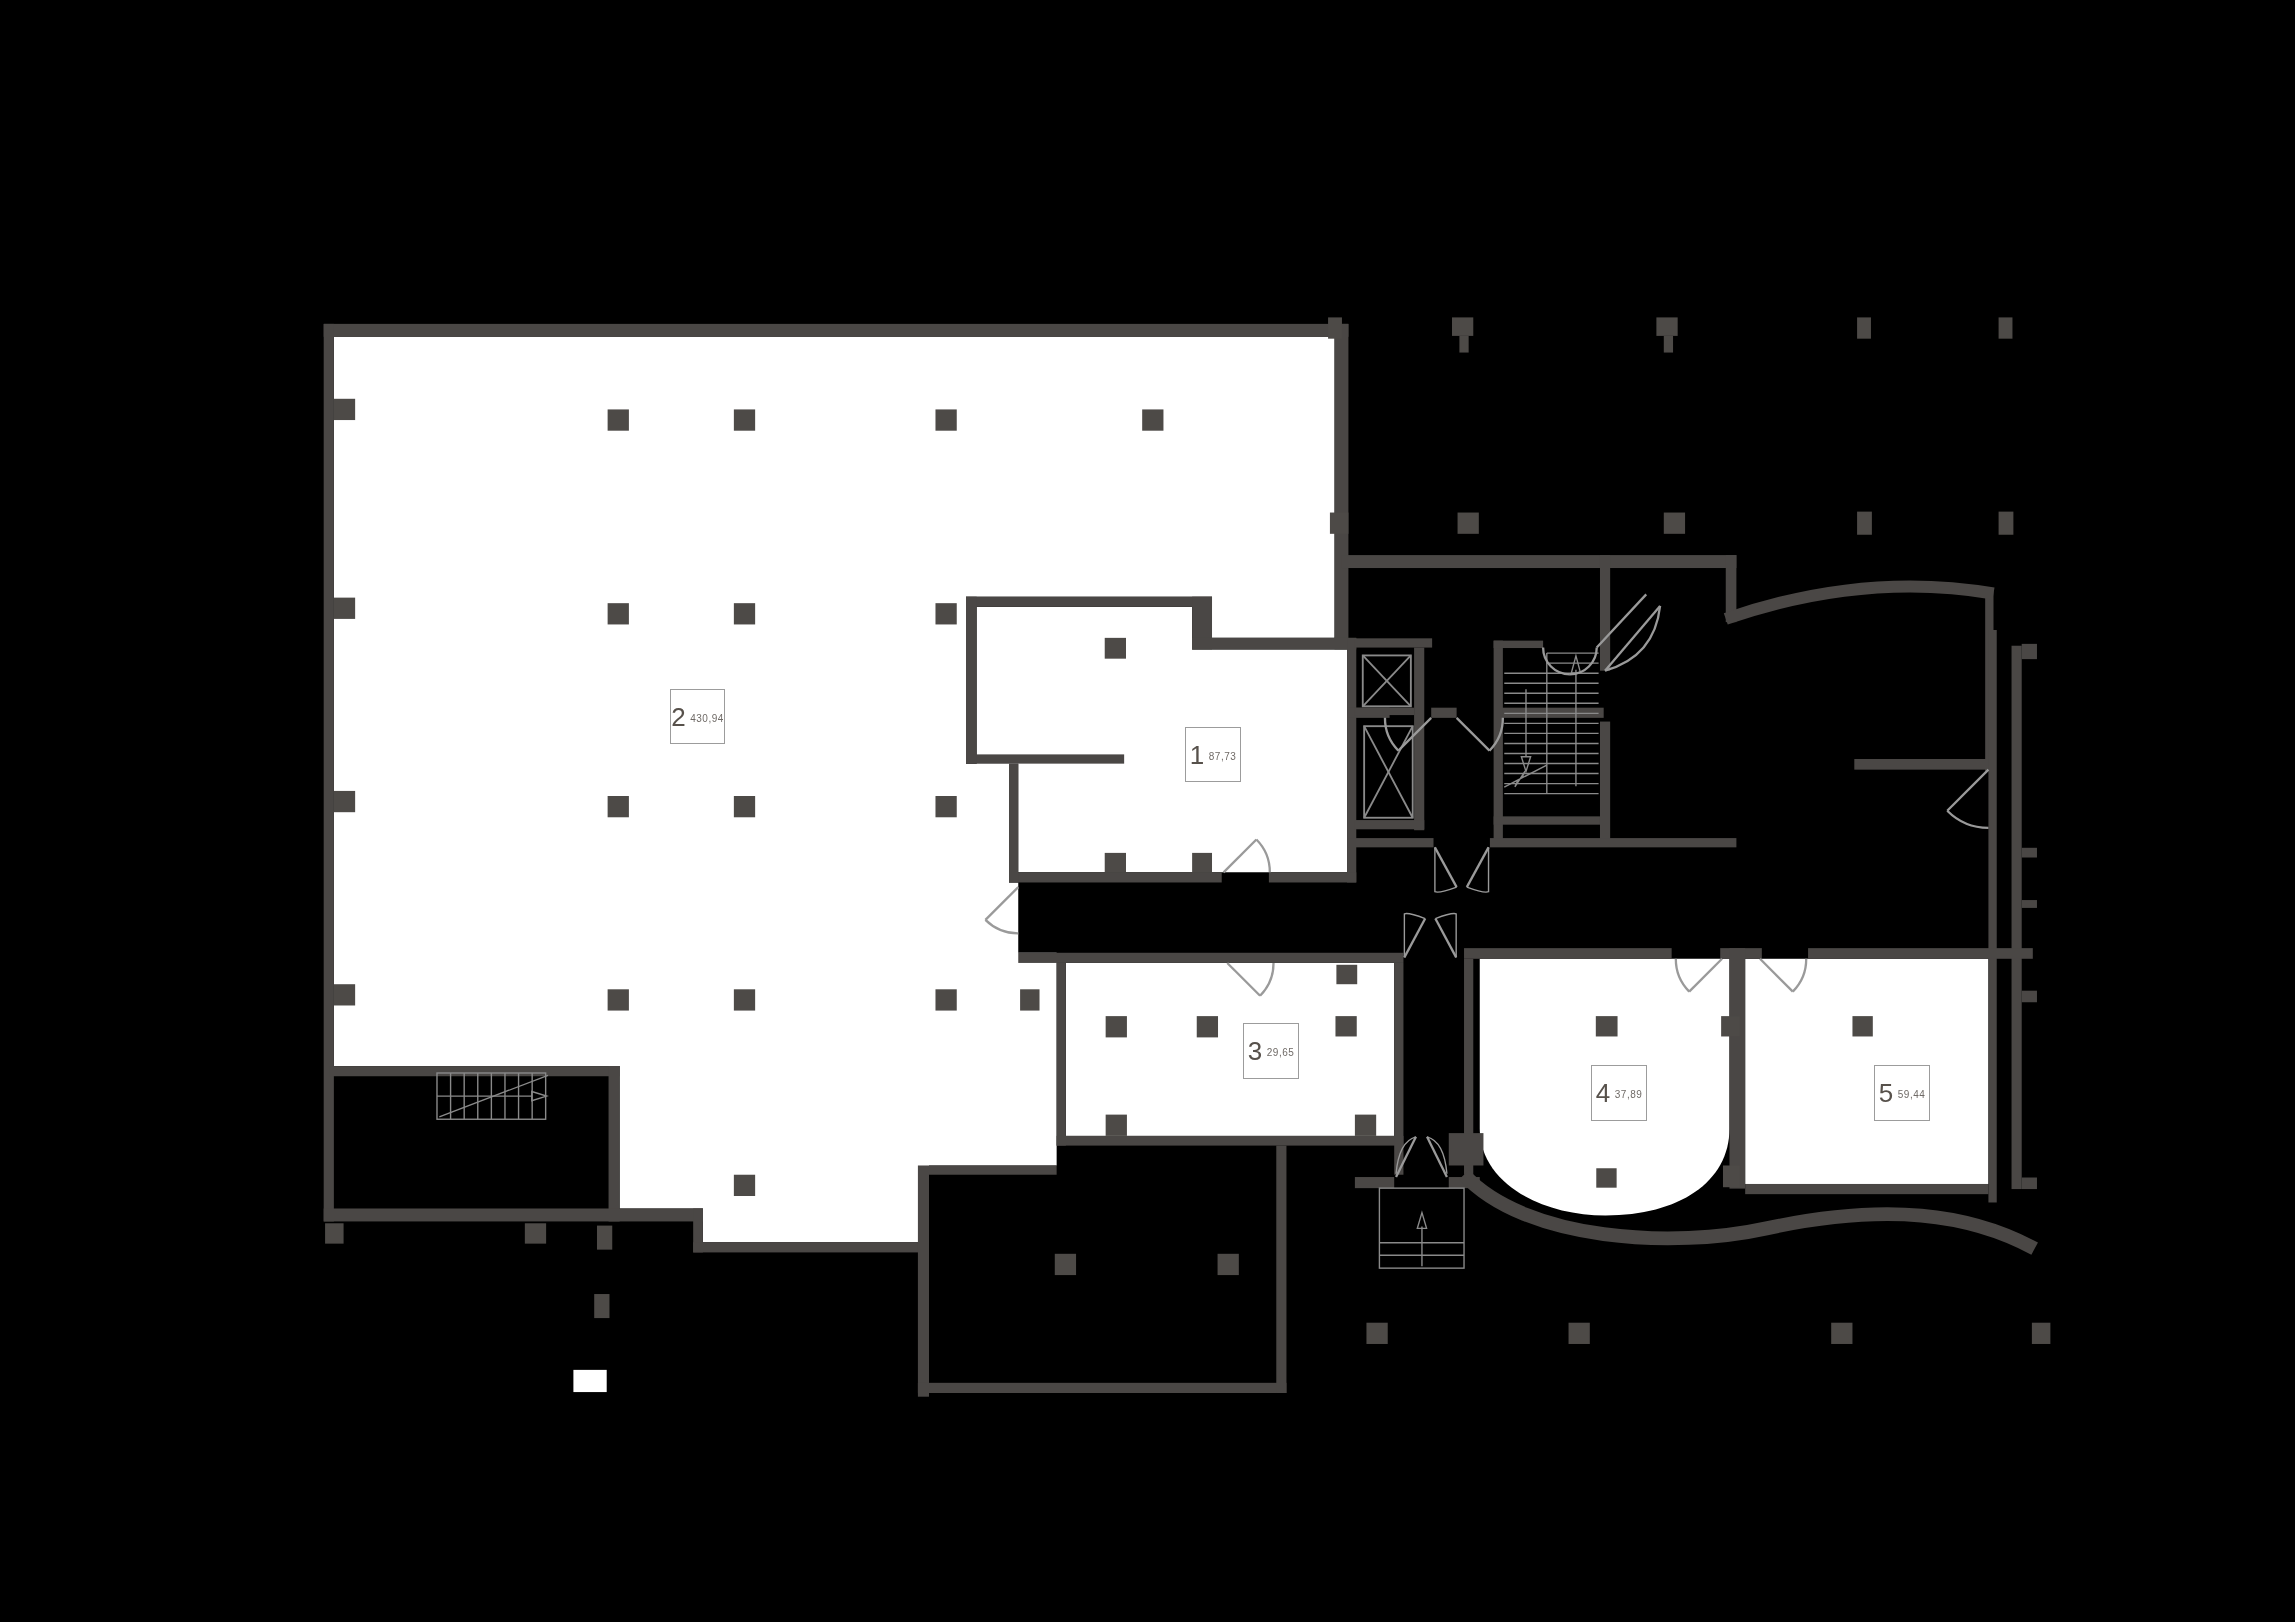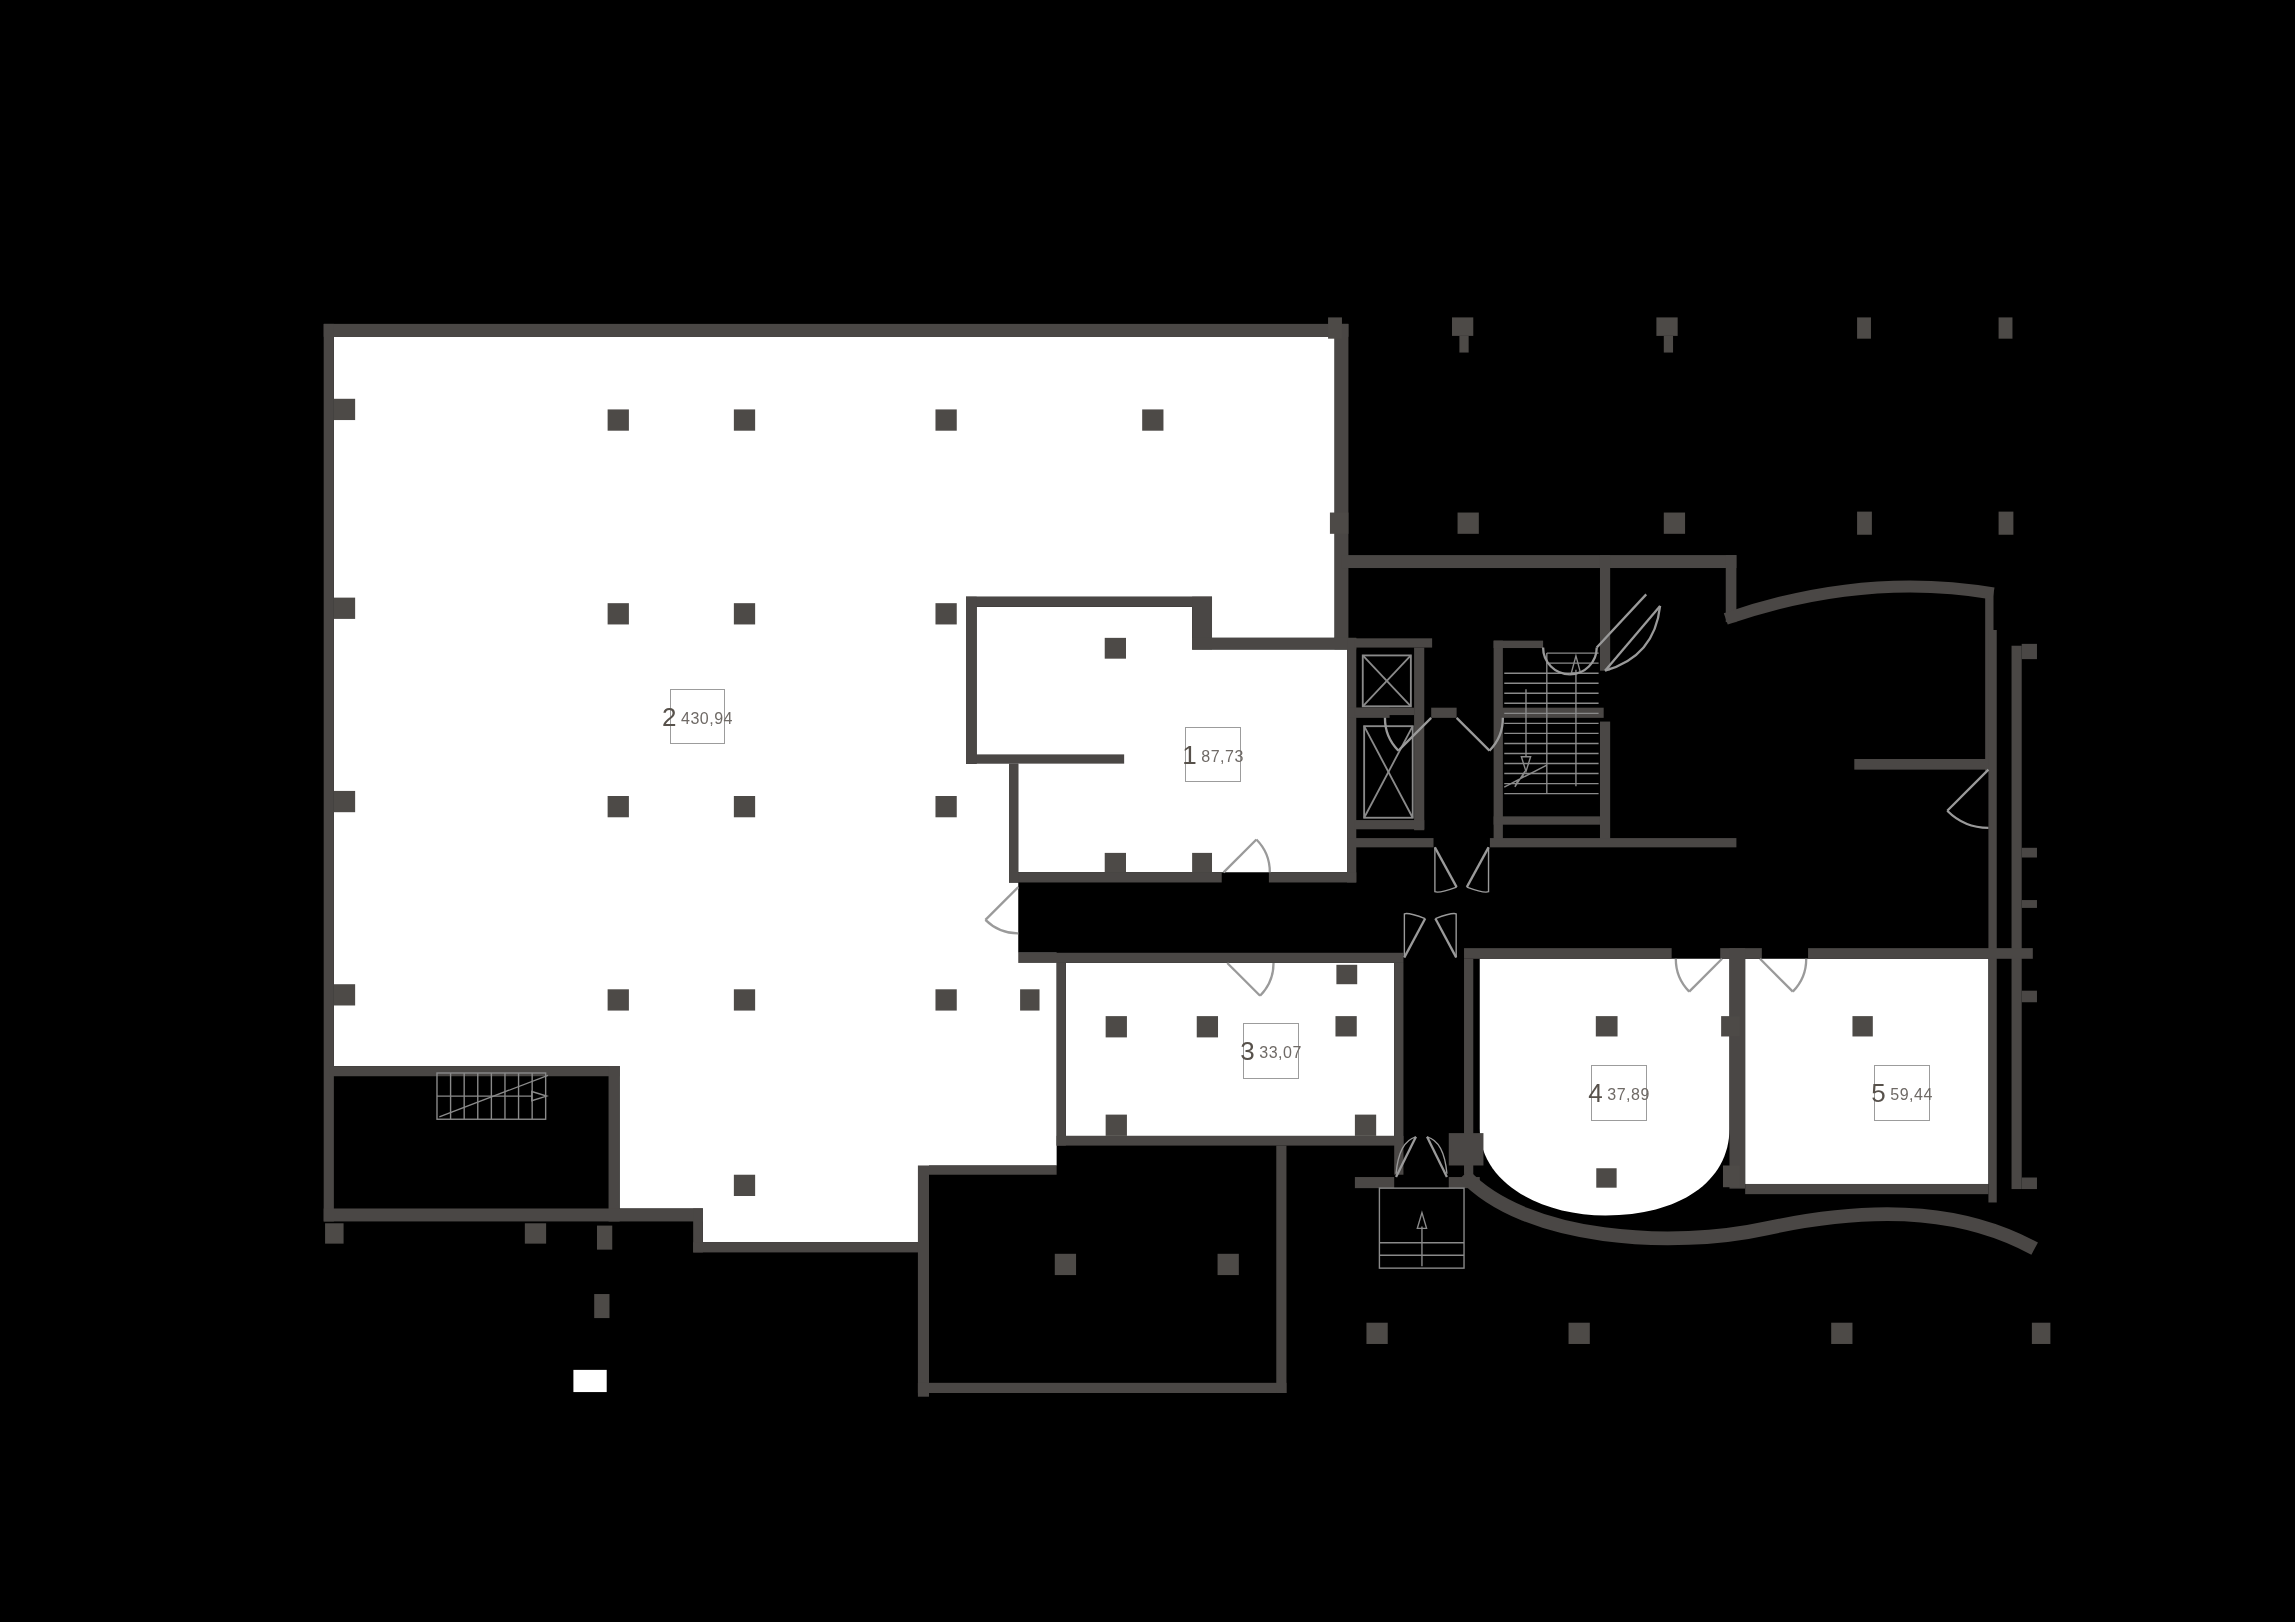--- a/index.html
+++ b/index.html
@@ -2,21 +2,21 @@
 <html style="font-size:7.4px"><head>
 <meta charset="utf-8">
 <style>
   html,body{margin:0;padding:0;background:#000;}
   body{width:2295px;height:1623px;position:relative;overflow:hidden;
        font-family:"Liberation Sans",sans-serif;}
   #plan{position:absolute;left:0;top:0;width:2295px;height:1623px;}
   .unit-label{position:absolute;background:#ffffff;border:0.9px solid #9c9c9c;
       display:flex;align-items:center;justify-content:center;gap:4.6px;box-sizing:border-box;}
   .unit-label .num{font-size:26px;color:#57514b;font-weight:400;line-height:1;}
-  .unit-label .area{font-size:16px;color:#6f6a66;letter-spacing:0.5px;line-height:1;padding-top:4.6px;}
+  .unit-label .area{font-size:10px;color:#6f6a66;letter-spacing:0.5px;line-height:1;padding-top:4.6px;}
 </style>
 </head>
 <body>
 
 <svg id="plan" viewBox="0 0 4963 3509">
 
   <rect x="0" y="0" width="4963" height="3509" fill="#000000"></rect>
 
   <path fill="#ffffff" d="M722,728 H2886 V1379 H2621 V1290 H2089 V1651 H2182 V1908 H2202 V2060 H2285 V2520 H2009 V2686 H1520 V2613 H1340 V2305 H722 Z"></path>
   <path fill="#ffffff" d="M2112,1312 H2578 V1404 H2913 V1886 H2202 V1651 H2112 Z"></path>
@@ -269,21 +269,21 @@
 <div class="unit-label" style="left:1185px;top:727px;width:56px;height:55px;">
   <span class="num">1</span>
   <span class="area">87,73</span>
 </div>
 <div class="unit-label" style="left:670px;top:689px;width:55px;height:55px;">
   <span class="num">2</span>
   <span class="area">430,94</span>
 </div>
 <div class="unit-label" style="left:1243px;top:1023px;width:56px;height:56px;">
   <span class="num">3</span>
-  <span class="area">33,07</span>
+  <span class="area">29,65</span>
 </div>
 <div class="unit-label" style="left:1591px;top:1065px;width:56px;height:56px;">
   <span class="num">4</span>
   <span class="area">37,89</span>
 </div>
 <div class="unit-label" style="left:1874px;top:1065px;width:56px;height:56px;">
   <span class="num">5</span>
   <span class="area">59,44</span>
 </div>
 

